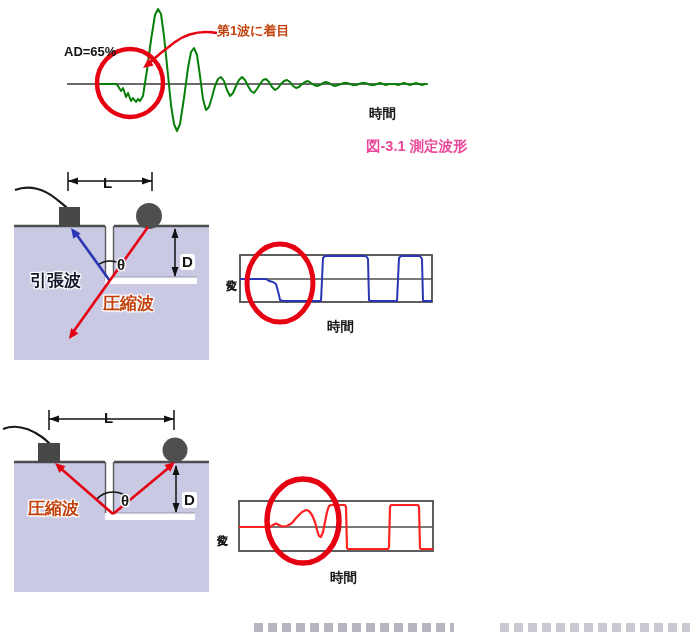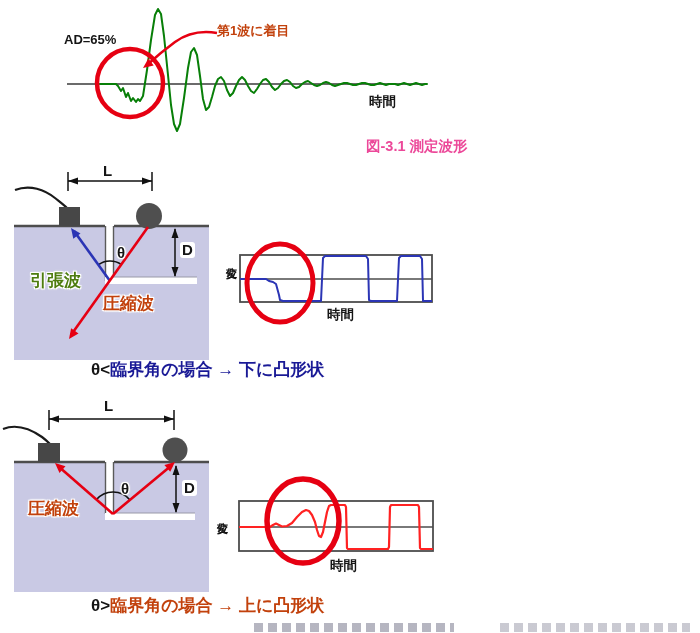--- a/index.html
+++ b/index.html
@@ -5,24 +5,24 @@
   html,body{margin:0;padding:0;}
   body{
     width:700px;height:633px;position:relative;background:#ffffff;
     font-family:"Liberation Sans","DejaVu Sans",sans-serif;
     -webkit-font-smoothing:antialiased;overflow:hidden;
   }
   .stage{position:absolute;left:0;top:0;width:700px;height:633px;}
   svg.layer{position:absolute;left:0;top:0;z-index:1;}
   .txt{position:absolute;z-index:3;white-space:nowrap;line-height:1.05;}
   .b{font-weight:bold;}
-  .black{color:#151515;}
+  .black{color:#151515;margin-top:12px;}
   .red{color:#c2410c;}
   .navy{color:#1a1a96;}
-  .blue{color:#4d7c0f;}
+  .blue{color:#0f172a;}
   .graycap{color:#ec4899;}
   .glow{text-shadow:-1px -1px 0 #fff,1px -1px 0 #fff,-1px 1px 0 #fff,1px 1px 0 #fff,0 0 3px #fff,0 0 3px #fff;}
   .vtext{writing-mode:vertical-rl;text-orientation:upright;letter-spacing:-1px;}
   .dimchip{background:#ffffff;border-radius:3px;padding:0 2px;}
   .frag{position:absolute;z-index:2;height:9px;opacity:.55;
     background:repeating-linear-gradient(90deg,#7a7a8e 0 9px,transparent 9px 14px);}
   .frag.light{opacity:.4;}
 </style>
 </head>
 <body>
@@ -137,26 +137,24 @@
   <div class="txt b black" style="left:369px;top:95px;font-size:13.5px;">時間</div>
   <div class="txt b graycap" style="left:366px;top:139px;font-size:14.5px;">図-3.1 測定波形</div>
 
   <div class="txt b black" style="left:103px;top:163px;font-size:15px;">L</div>
   <div class="txt b black dimchip" style="left:180px;top:242px;font-size:15px;">D</div>
   <div class="txt b black glow" style="left:117px;top:245px;font-size:15px;">θ</div>
   <div class="txt b blue glow" style="left:30px;top:272px;font-size:17px;">引張波</div>
   <div class="txt b red glow" style="left:103px;top:295px;font-size:17px;">圧縮波</div>
   <div class="txt b black vtext" style="left:225px;top:259px;font-size:11px;">変位</div>
   <div class="txt b black" style="left:327px;top:308px;font-size:13.5px;">時間</div>
-  <div class="txt b" style="left:91px;top:361px;font-size:17px;"><span class="black">θ&lt;</span><span class="navy">臨界角の場合 → 下に凸形状</span></div>
 
   <div class="txt b black" style="left:104px;top:398px;font-size:15px;">L</div>
   <div class="txt b black dimchip" style="left:182px;top:480px;font-size:15px;">D</div>
   <div class="txt b black glow" style="left:121px;top:481px;font-size:15px;">θ</div>
   <div class="txt b red glow" style="left:28px;top:500px;font-size:17px;">圧縮波</div>
   <div class="txt b black vtext" style="left:216px;top:514px;font-size:11px;">変位</div>
   <div class="txt b black" style="left:330px;top:559px;font-size:13.5px;">時間</div>
-  <div class="txt b" style="left:91px;top:597px;font-size:17px;"><span class="black">θ&gt;</span><span class="red">臨界角の場合 → 上に凸形状</span></div>
 
   <div class="frag" style="left:254px;top:623px;width:200px;"></div>
   <div class="frag light" style="left:500px;top:623px;width:190px;"></div>
 
 </div>
 
 </body></html>

